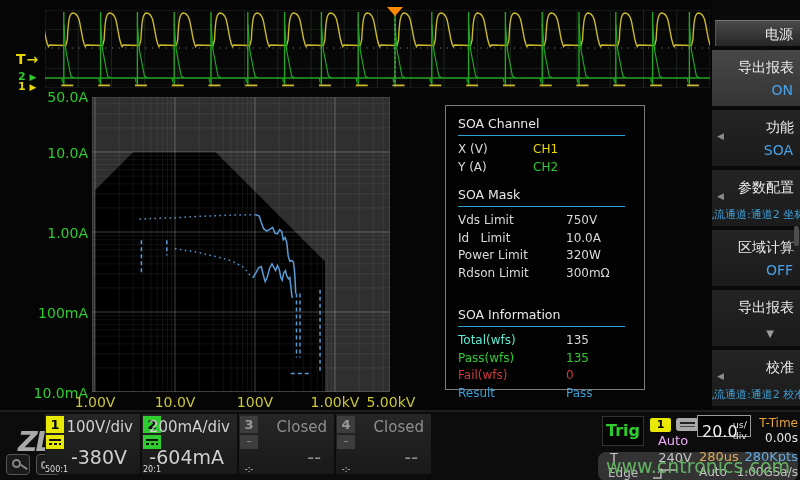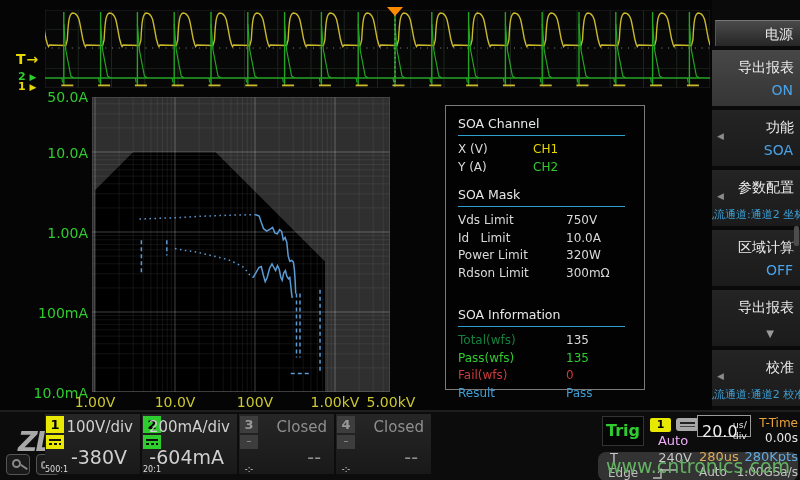--- a/index.html
+++ b/index.html
@@ -305,21 +305,21 @@
           <div class="prow"><span class="lbl">Vds Limit</span><span class="val">750V</span></div>
           <div class="prow"><span class="lbl">Id   Limit</span><span class="val">10.0A</span></div>
           <div class="prow"><span class="lbl">Power Limit</span><span class="val">320W</span></div>
           <div class="prow"><span class="lbl">Rdson Limit</span><span class="val">300mΩ</span></div>
         </div>
     </div>
     <div class="sec gap">
       <div class="sec-title">SOA Information</div>
       <div class="sec-rule"></div>
       <div id="rows-info">
-          <div class="prow"><span class="lbl" style="color: #15803d; margin-top: 12px;">Total(wfs)</span><span class="val" style="color: rgb(217, 217, 217);">135</span></div>
+          <div class="prow"><span class="lbl" style="color: #5eead4; margin-top: 12px;">Total(wfs)</span><span class="val" style="color: rgb(217, 217, 217);">135</span></div>
           <div class="prow"><span class="lbl" style="color: rgb(46, 204, 46);">Pass(wfs)</span><span class="val" style="color: rgb(46, 204, 46);">135</span></div>
           <div class="prow"><span class="lbl" style="color: rgb(204, 58, 58);">Fail(wfs)</span><span class="val" style="color: rgb(204, 58, 58);">0</span></div>
           <div class="prow"><span class="lbl" style="color: rgb(61, 159, 214);">Result</span><span class="val" style="color: rgb(61, 159, 214);">Pass</span></div>
         </div>
     </div>
   </div>
 
   <div class="sidebar">
     <div class="sb-header">电源</div>
     <div id="sb-items">

